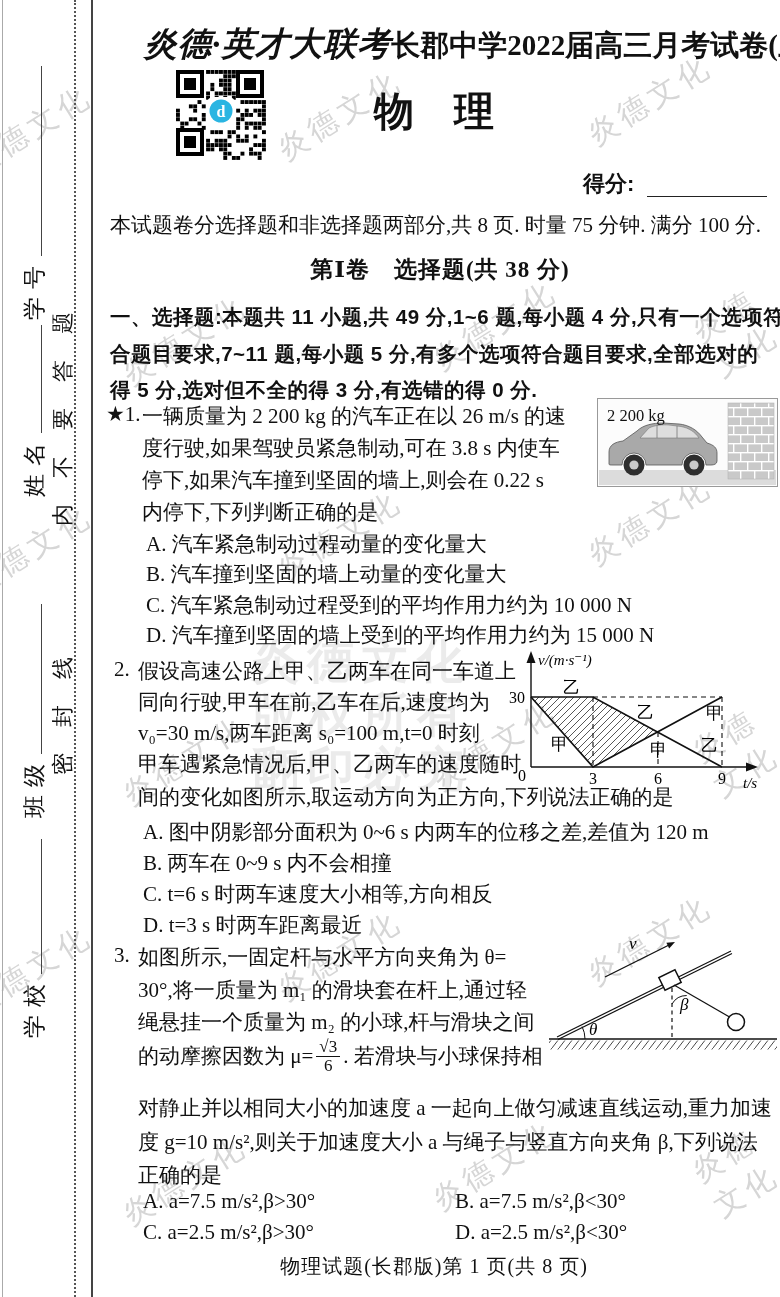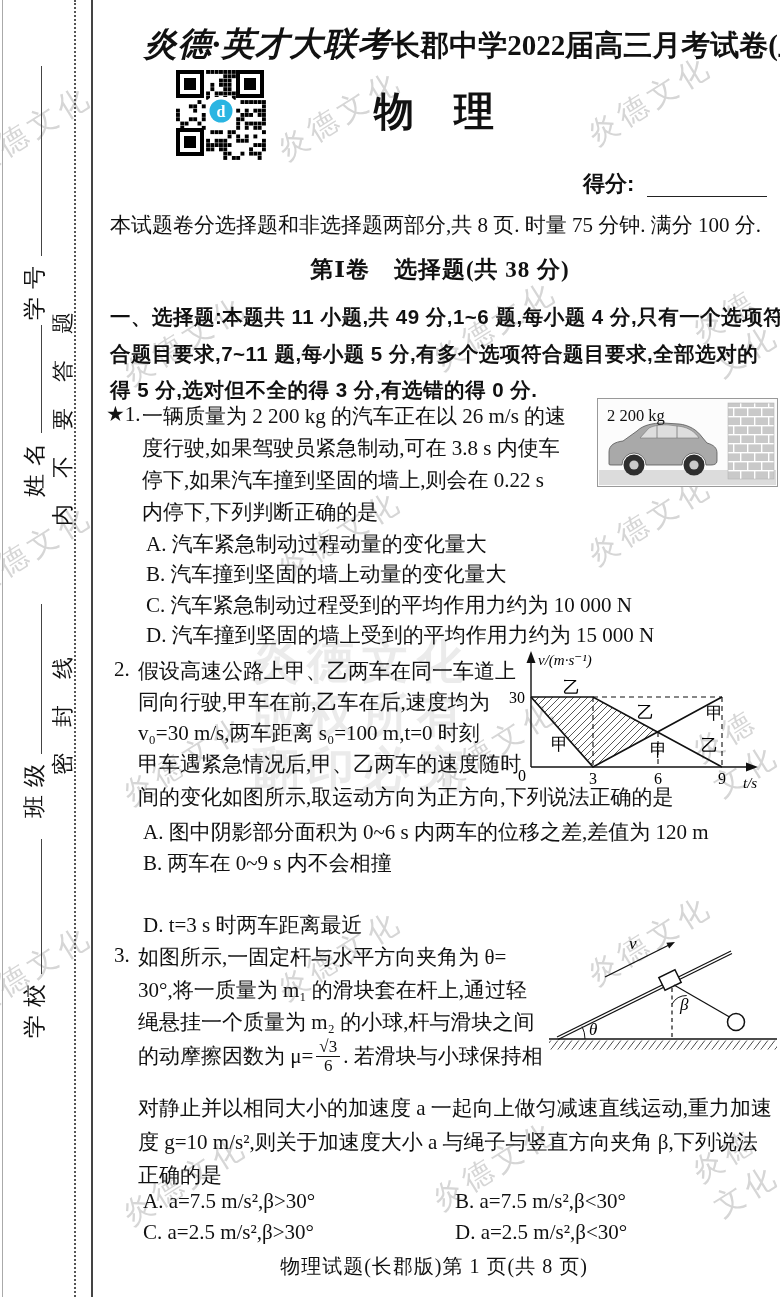--- a/index.html
+++ b/index.html
@@ -288,20 +288,21 @@
   </svg>
 
   <div class="abs qnum" style="left:114px;top:657px">2.</div>
   <div class="abs qline" style="left:138px;top:657px">假设高速公路上甲、乙两车在同一车道上</div>
   <div class="abs qline" style="left:138px;top:688px">同向行驶,甲车在前,乙车在后,速度均为</div>
   <div class="abs qline" style="left:138px;top:719px">v₀=30 m/s,两车距离 s₀=100 m,t=0 时刻</div>
   <div class="abs qline" style="left:138px;top:750px">甲车遇紧急情况后,甲、乙两车的速度随时</div>
   <div class="abs qline" style="left:138px;top:783px">间的变化如图所示,取运动方向为正方向,下列说法正确的是</div>
   <div class="abs opt" style="left:143px;top:818px">A. 图中阴影部分面积为 0~6 s 内两车的位移之差,差值为 120 m</div>
   <div class="abs opt" style="left:143px;top:849px">B. 两车在 0~9 s 内不会相撞</div>
+  <div class="abs opt" style="left:143px;top:880px">C. t=6 s 时两车速度大小相等,方向相反</div>
   <div class="abs opt" style="left:143px;top:911px">D. t=3 s 时两车距离最近</div>
 
   <svg class="abs" style="left:497px;top:648px" width="285" height="148" viewBox="0 0 285 148">
     <defs>
       <pattern id="hatch" width="7" height="7" patternUnits="userSpaceOnUse">
         <path d="M0,7 L7,0" stroke="#444" stroke-width="0.9" fill="none"></path>
       </pattern>
     </defs>
     <polygon points="34,49 96,49 161,84 96,119" fill="url(#hatch)"></polygon>
     <path d="M96,49 V119 M161,84 V119 M225,49 V119 M96,49 H225" stroke="#111" stroke-width="1.1" stroke-dasharray="5,4" fill="none"></path>

